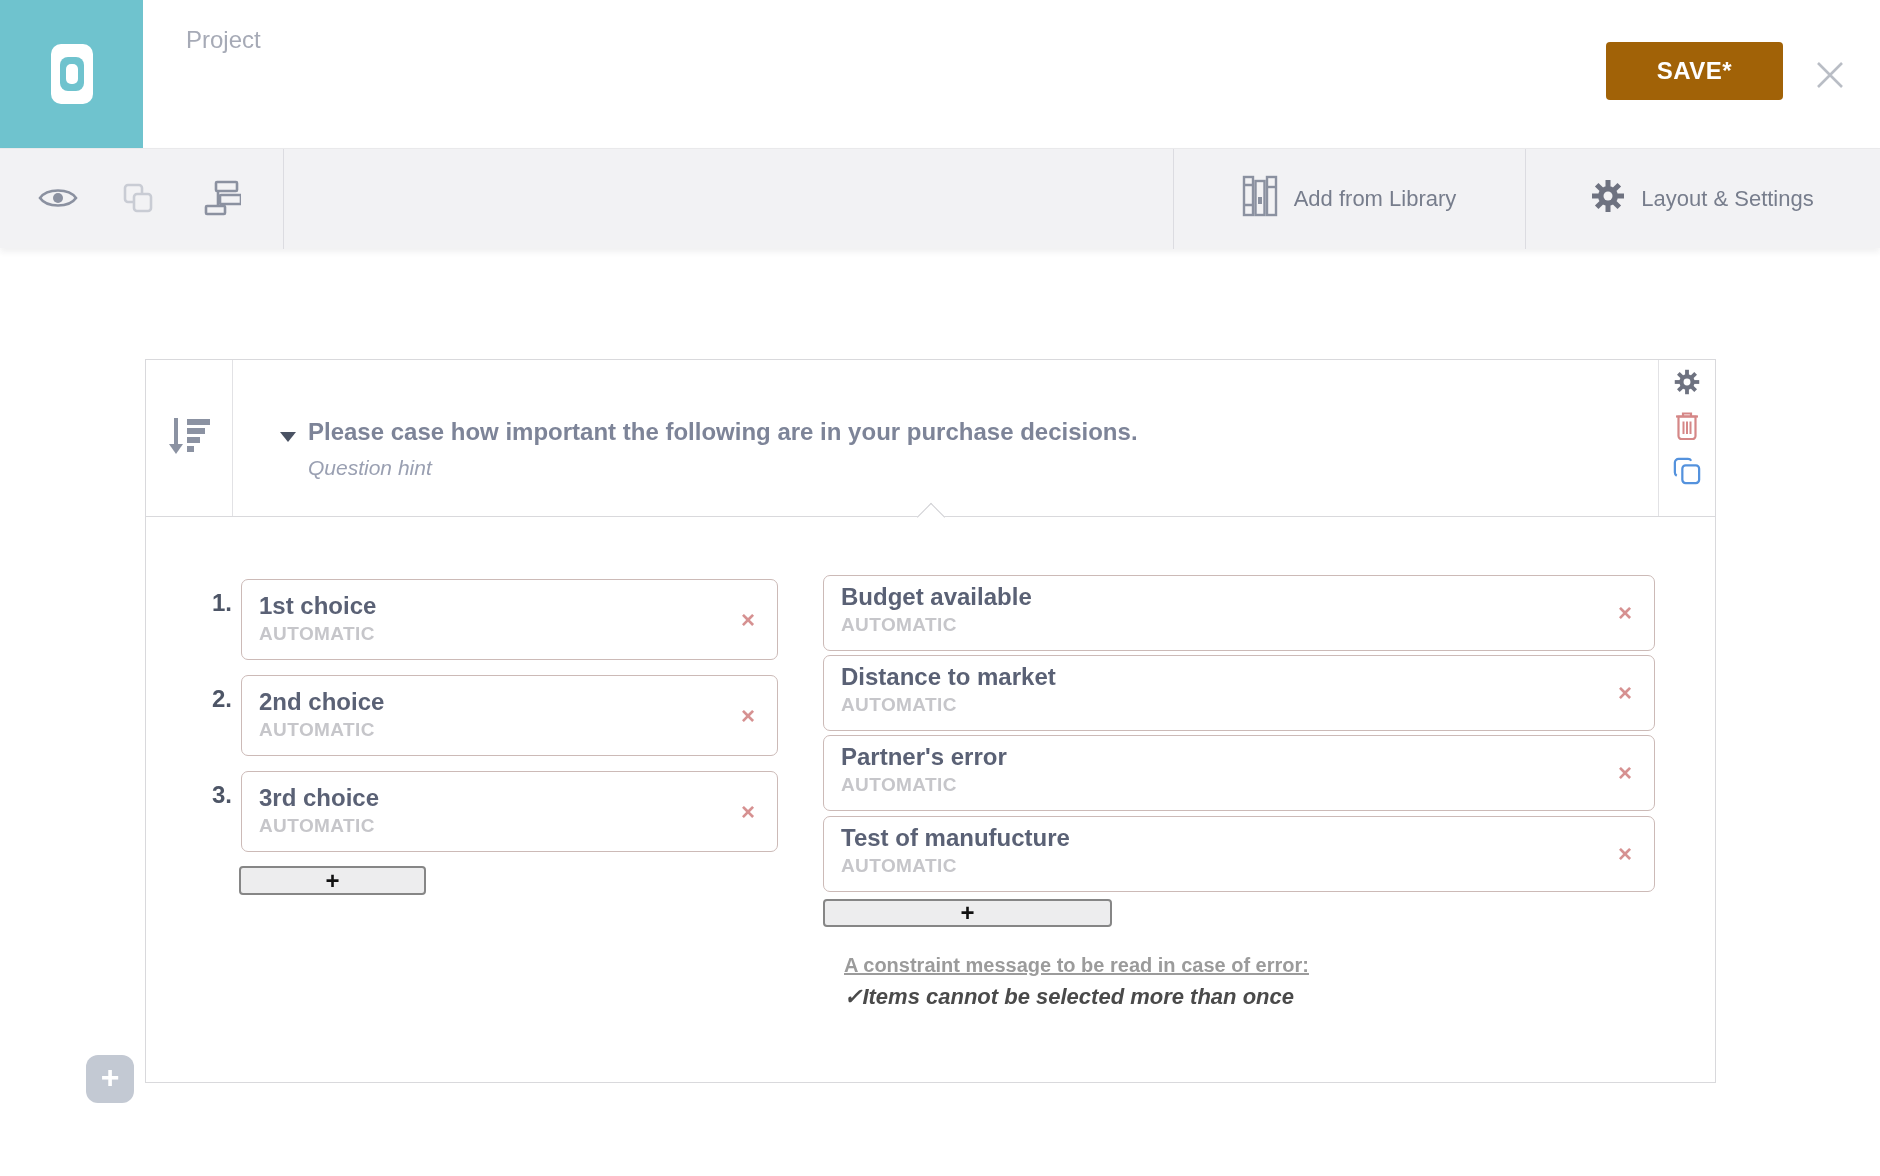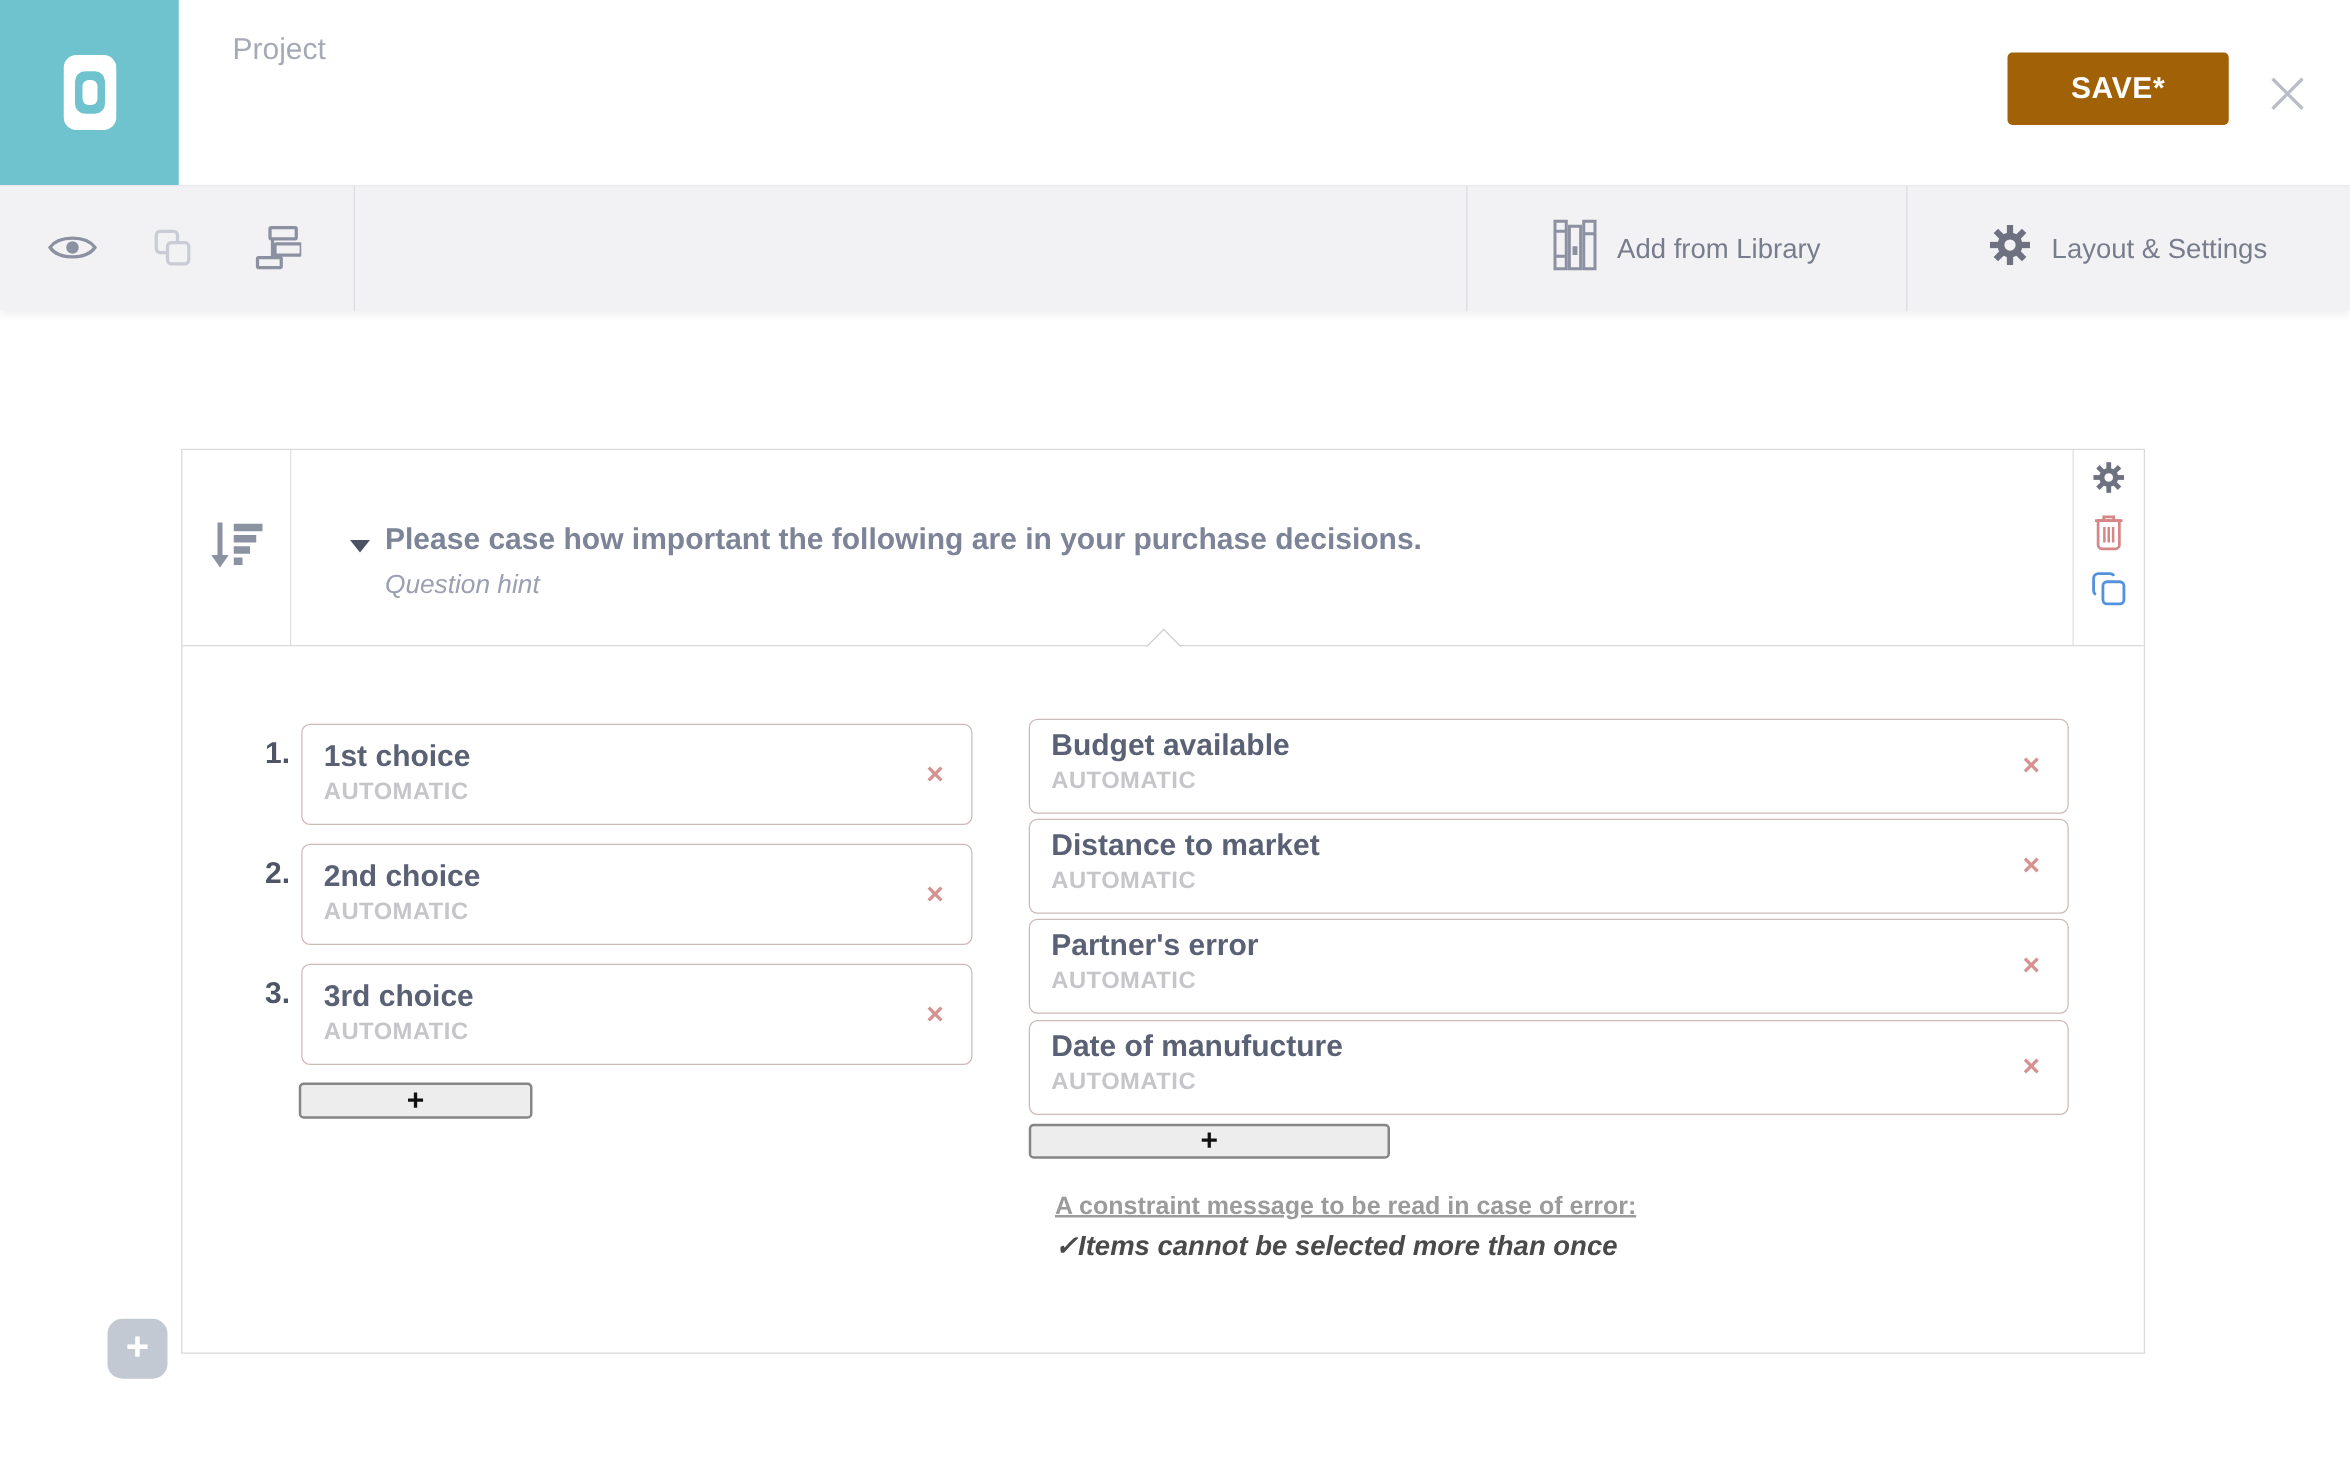--- a/index.html
+++ b/index.html
@@ -296,21 +296,21 @@
       <button class="remove-x">×</button>
     </div>
 
     <div class="opt-box right" style="top:375px;">
       <div class="opt-title">Partner's error</div>
       <div class="opt-sub">AUTOMATIC</div>
       <button class="remove-x">×</button>
     </div>
 
     <div class="opt-box right" style="top:456px;">
-      <div class="opt-title">Date of manufucture</div>
+      <div class="opt-title">Test of manufucture</div>
       <div class="opt-sub">AUTOMATIC</div>
       <button class="remove-x">×</button>
     </div>
 
     <button class="add-btn right">+</button>
 
     <div class="constraint-heading">A constraint message to be read in case of error:</div>
     <div class="constraint-message">✓Items cannot be selected more than once</div>
   </div>
 

